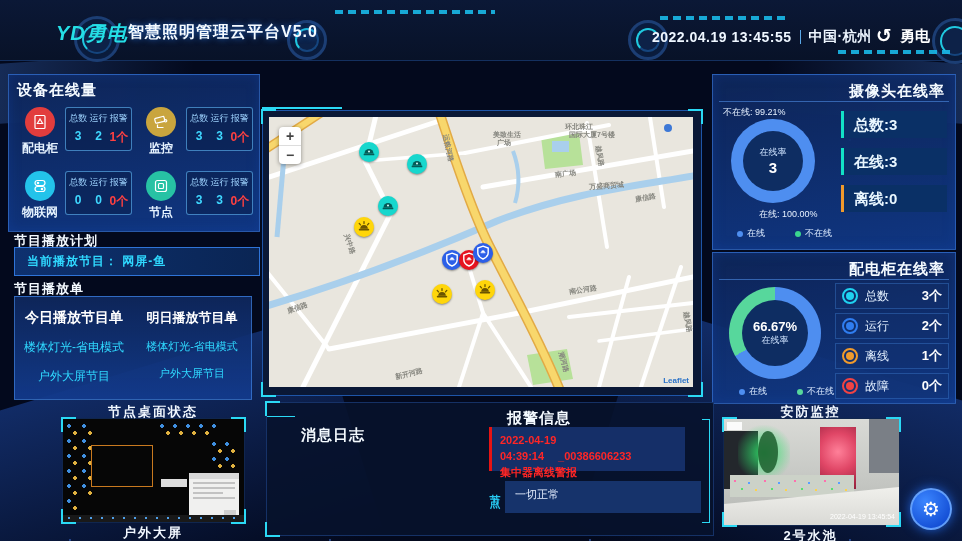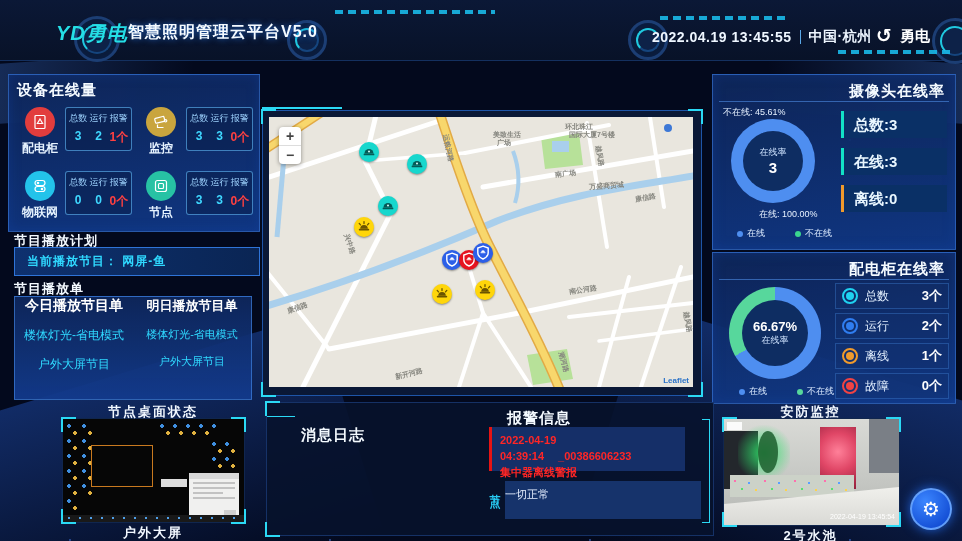--- a/index.html
+++ b/index.html
@@ -70,21 +70,21 @@
   .dev-vrow span{flex:1;font-size:12px;font-weight:bold;color:#3fd8ff;margin-top:4px;}
   .dev-vrow .alarm{color:#ff4040;}
 
   .current-box{position:absolute;left:14px;top:247px;width:232px;height:27px;z-index:2;
     border:1px solid #2f74d8;background:linear-gradient(90deg,#0e316f,#0a2554);
     line-height:27px;padding-left:12px;font-size:12px;font-weight:bold;color:#2fd9ff;letter-spacing:1px;}
   .playlist-box{position:absolute;left:14px;top:296px;width:236px;height:102px;z-index:2;
     border:1px solid rgba(70,140,235,.6);
     background:linear-gradient(180deg,rgba(15,40,95,.9),rgba(18,58,140,.95));display:flex;}
   .pl-col{flex:1;text-align:center;}
-  .pl-head{font-size:13px;font-weight:bold;color:#fff;cursor:pointer;}
+  .pl-head{font-size:13px;font-weight:bold;color:#fff;margin-top:12px;cursor:pointer;}
   .pl-item{font-size:11px;color:#2fd9ff;margin-top:12px;}
 
   
   .map-frame{position:absolute;left:262px;top:110px;width:438px;height:284px;z-index:2;
     border:1px solid #1e55a8;background:#0a1836;}
   .map-frame::before{content:'';position:absolute;left:-1px;top:-4px;width:80px;height:2px;background:#2bd9f5;}
   .corner{position:absolute;width:13px;height:13px;z-index:4;}
   .c-tl{left:-2px;top:-2px;border-left:2px solid #2bd9f5;border-top:2px solid #2bd9f5;}
   .c-tr{right:-2px;top:-2px;border-right:2px solid #2bd9f5;border-top:2px solid #2bd9f5;}
   .c-bl{left:-2px;bottom:-2px;border-left:2px solid #2bd9f5;border-bottom:2px solid #2bd9f5;}
@@ -150,22 +150,22 @@
   .log-entry{border-left:3px solid #29dff5;padding:1px 0 2px 8px;margin-bottom:6px;}
   .le-time{font-size:11px;font-weight:bold;color:#2e6fc0;}
   .le-text{font-size:12px;color:#eaf2ff;margin-top:2px;}
   .alarm-title{position:absolute;left:240px;top:6px;}
   .vlabel{position:absolute;writing-mode:vertical-lr;text-orientation:upright;
     font-size:11px;font-weight:bold;color:#27c8f0;letter-spacing:3px;}
   .alarm-box1{position:absolute;left:222px;top:24px;width:196px;height:44px;background:#152f68;
     border-left:3px solid #e61414;padding:5px 0 0 8px;box-sizing:border-box;}
   .alarm-box1 div{font-size:11px;font-weight:bold;color:#ff2626;line-height:16px;}
   .alarm-id{margin-left:14px;}
-  .alarm-box2{position:absolute;left:238px;top:78px;width:196px;height:38px;background:#16336b;
-    line-height:26px;padding-left:0;box-sizing:border-box;font-size:11px;color:#e6efff;}
+  .alarm-box2{position:absolute;left:238px;top:78px;width:196px;height:32px;background:#16336b;
+    line-height:26px;padding-left:10px;box-sizing:border-box;font-size:11px;color:#e6efff;}
 
   
   .scene{position:absolute;inset:0;background:linear-gradient(180deg,#d9dad6 0%,#c6c8c4 55%,#b4b6b2 100%);overflow:hidden;}
   .sc-left{position:absolute;left:0;top:12px;width:34px;height:58px;background:#23272c;}
   .sc-green{position:absolute;left:14px;top:6px;width:52px;height:56px;
     background:radial-gradient(circle,rgba(48,224,106,.95) 0%,rgba(48,224,106,.25) 55%,transparent 75%);}
   .sc-plant{position:absolute;left:34px;top:12px;width:20px;height:42px;border-radius:50%;background:#1d5e2e;opacity:.85;}
   .sc-pink{position:absolute;left:96px;top:8px;width:36px;height:62px;
     background:radial-gradient(circle at 50% 40%,#ff8099 0%,#e04666 45%,#93203c 100%);}
   .sc-fig{position:absolute;right:0;top:0;width:30px;height:54px;background:#7a7f86;}
@@ -461,21 +461,21 @@
       <div class="zbtn">+</div>
       <div class="zbtn">−</div>
     </div>
     <div class="leaflet-attr">Leaflet</div>
   </div>
 </div>
 
 <div class="panel" style="left:712px;top:74px;width:242px;height:174px;">
   <div class="ptitle rtitle">摄像头在线率</div>
   <div class="runderline"></div>
-  <div class="dlabel" style="left:10px;top:31px;">不在线: 45.61%</div>
+  <div class="dlabel" style="left:10px;top:31px;">不在线: 99.21%</div>
   <div class="donut" id="donut-cam" style="left: 18px; top: 44px; width: 84px; height: 84px; background: conic-gradient(rgb(78, 142, 240) 0deg, rgb(78, 142, 240) 100%, rgb(59, 214, 143) 100%, rgb(59, 214, 143) 100%);">
     <div class="hole" style="inset:12px;">
       <span class="hl">在线率</span>
       <span class="hv">3</span>
     </div>
   </div>
   <div class="dlabel" style="left:46px;top:133px;">在线: 100.00%</div>
   <div class="legend" style="left:24px;top:152px;">
     <span><span class="ldot" style="background:#4e8ef0;"></span><span>在线</span></span>
     <span><span class="ldot" style="background:#3bd68f;"></span><span>不在线</span></span>

